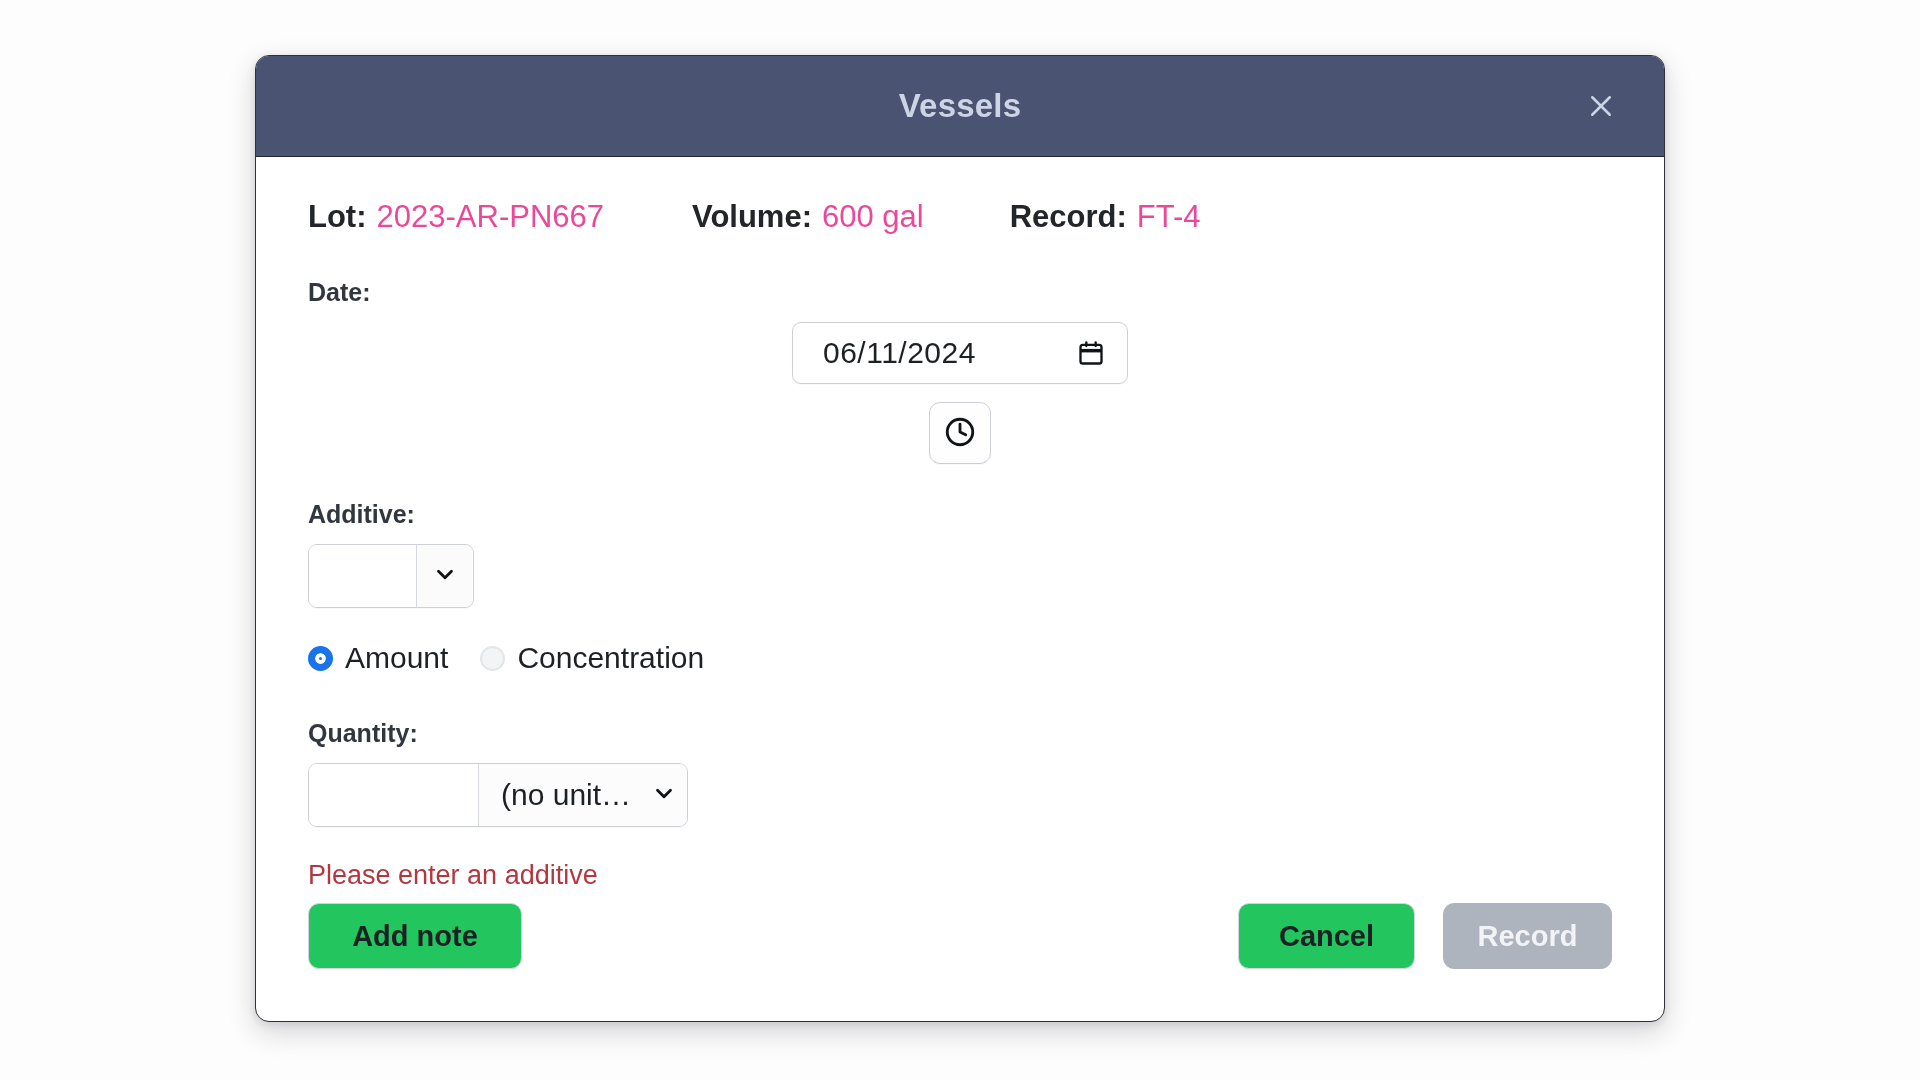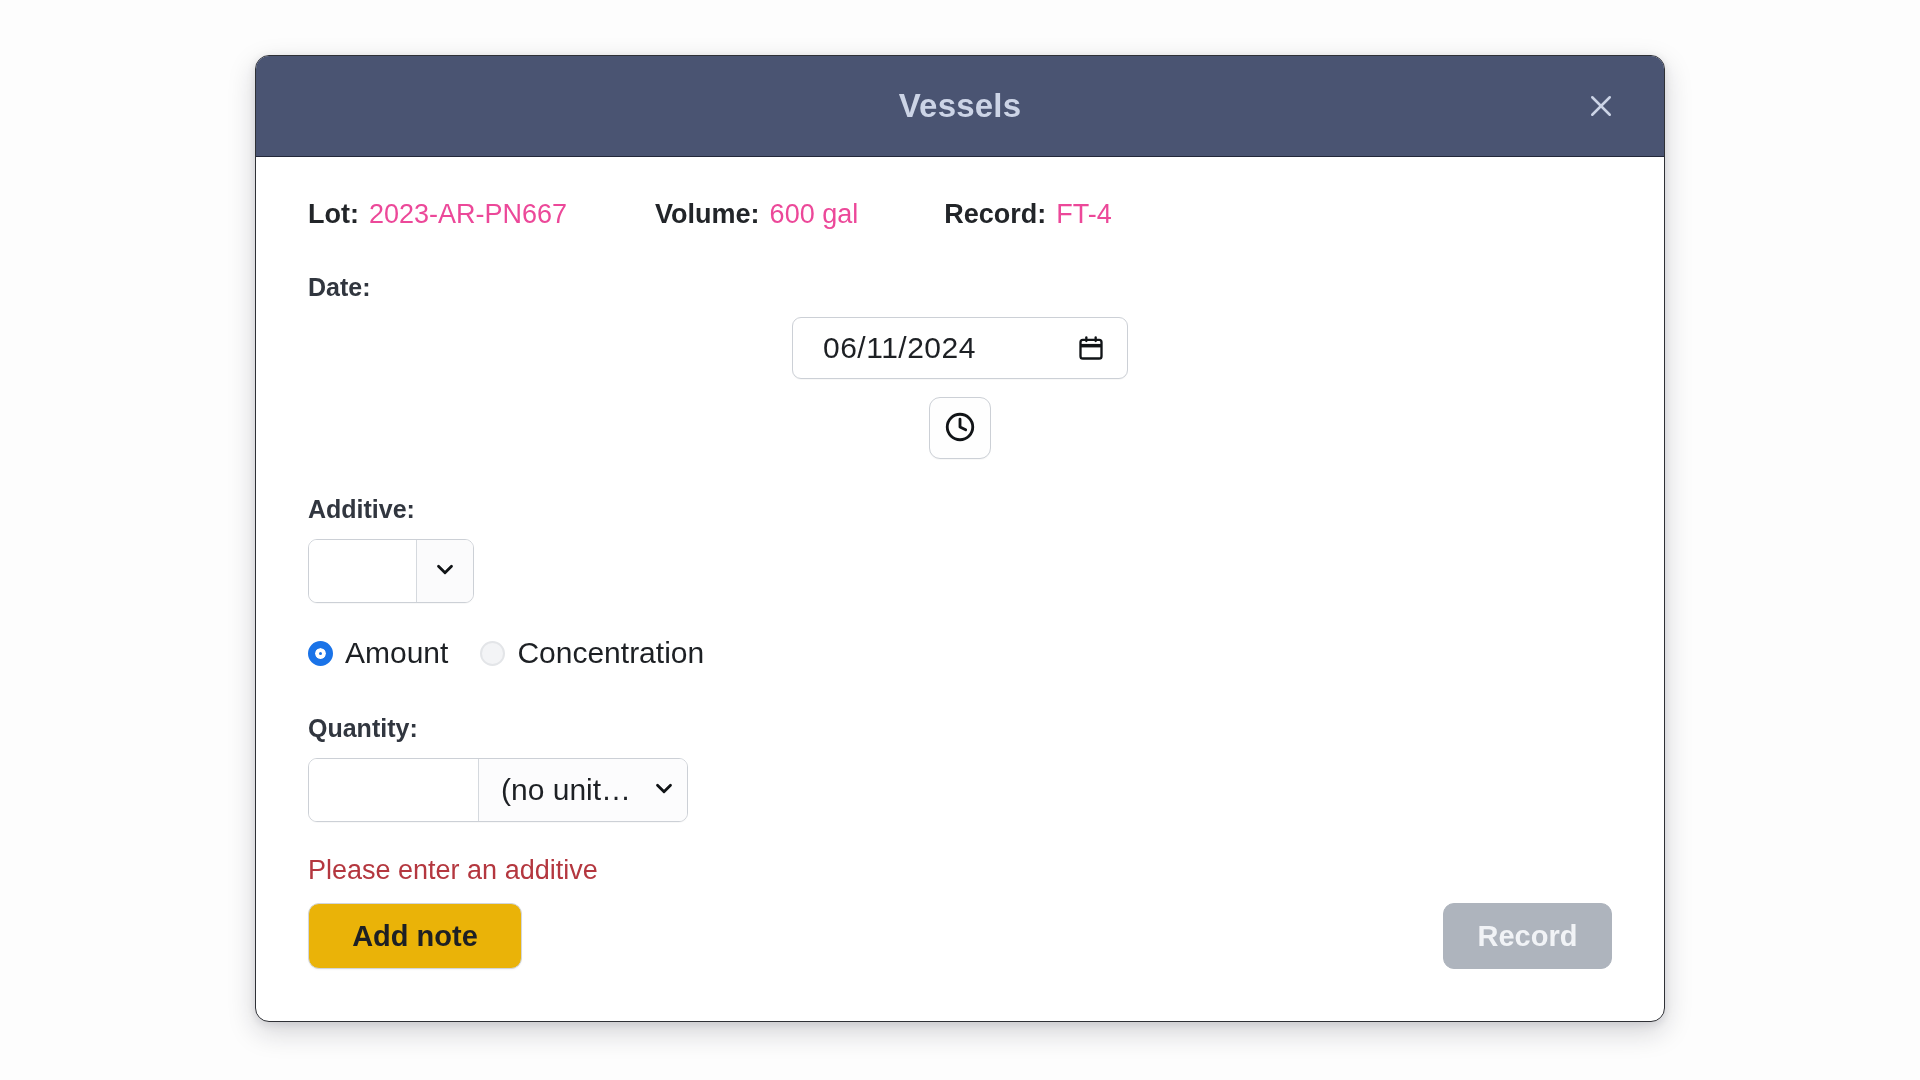--- a/index.html
+++ b/index.html
@@ -72,21 +72,21 @@
   .dialog-body {
     flex: 1 1 auto;
     padding: 42px 52px 0 52px;
     box-sizing: border-box;
     position: relative;
   }
 
   .info-row {
     display: flex;
     align-items: baseline;
-    font-size: 27px;
+    font-size: 31px;
     color: #1f2328;
     margin-bottom: 43px;
     white-space: nowrap;
   }
   .info-item { display: flex; align-items: baseline; }
   .info-item .lbl {
     font-weight: bold;
     color: #222529;
     margin-right: 10px;
   }
@@ -274,21 +274,21 @@
     font-weight: bold;
     border-radius: 11px;
     box-sizing: border-box;
     cursor: pointer;
     display: flex;
     align-items: center;
     justify-content: center;
     padding: 0;
   }
   .btn-outline {
-    background: #eab308;
+    background: #22c55e;
     border: 1px solid #d2d6db;
     color: #1d2024;
     box-shadow: 0 1px 2px rgba(0,0,0,0.04);
   }
   .btn-add-note { width: 214px; height: 66px; }
   .btn-cancel   { width: 177px; height: 66px; }
   .btn-record {
     width: 169px;
     height: 66px;
     background: #aeb4bd;
@@ -396,17 +396,18 @@
       </div>
     </div>
 
     <div class="error-msg">Please enter an additive</div>
 
   </div>
 
   <div class="dialog-footer">
     <button class="btn btn-outline btn-add-note">Add note</button>
     <div class="footer-right">
+      <button class="btn btn-outline btn-cancel">Cancel</button>
       <button class="btn btn-record" disabled="">Record</button>
     </div>
   </div>
 
 </div>
 
 </body></html>

